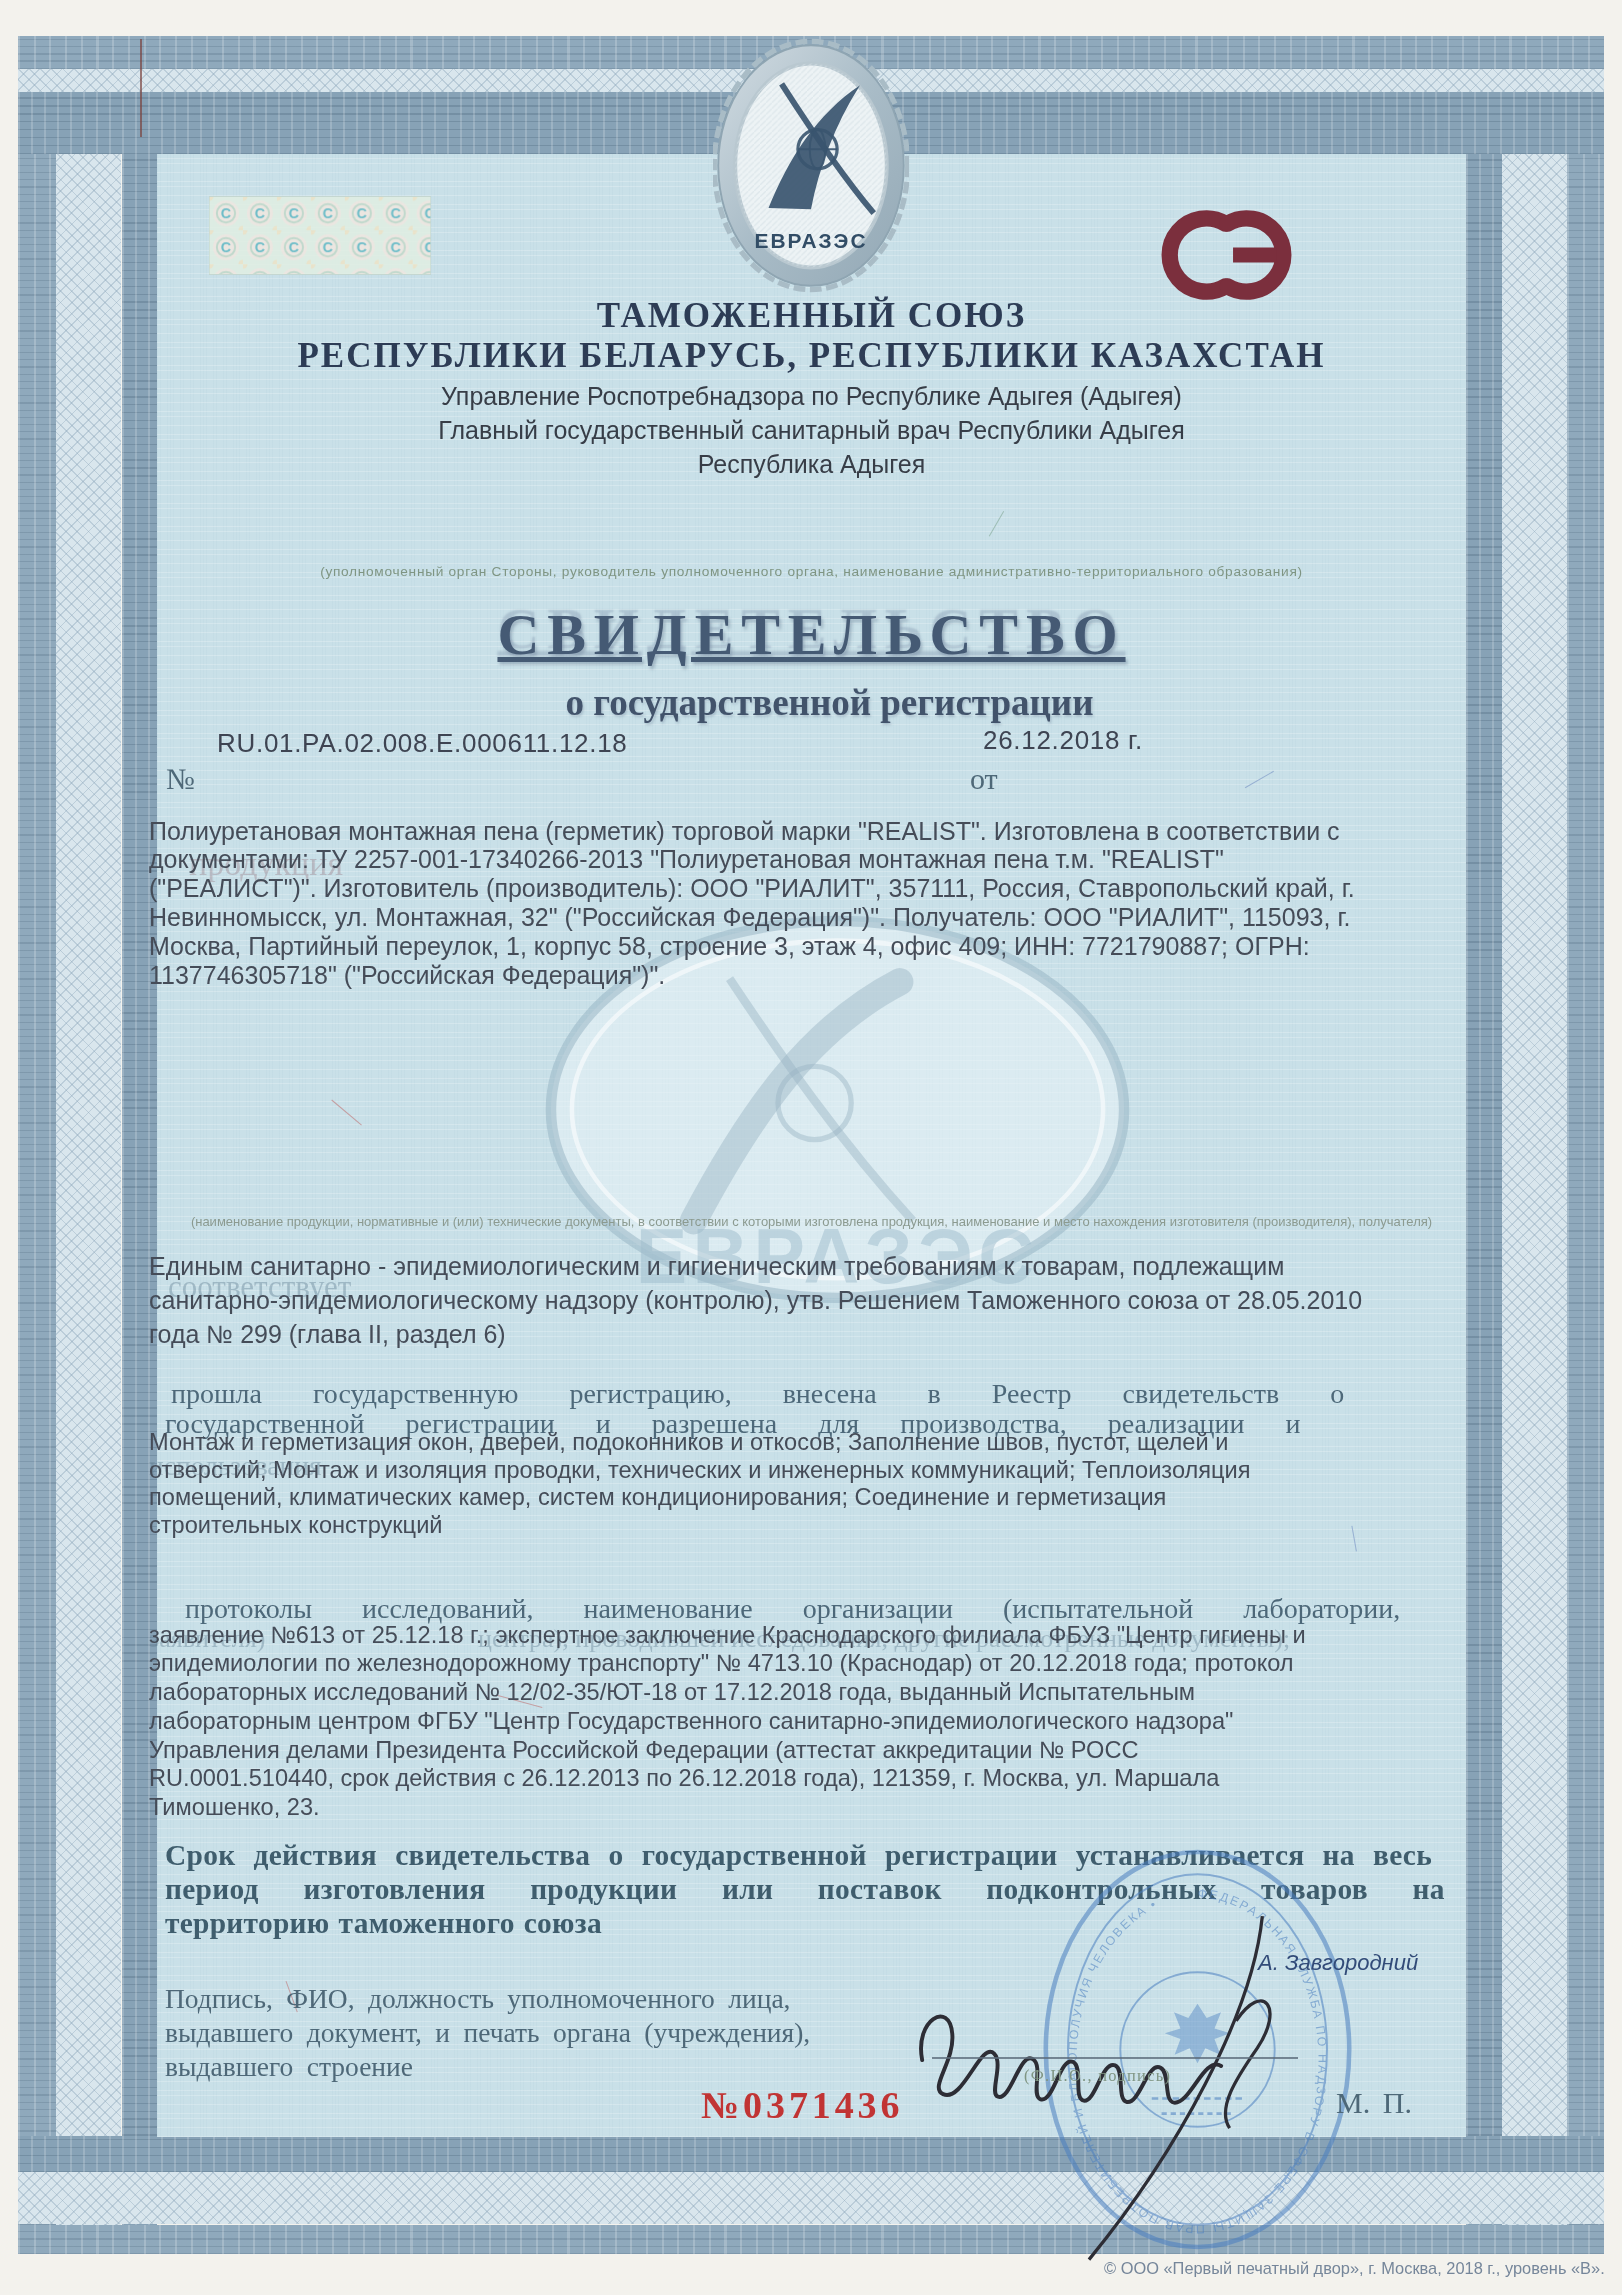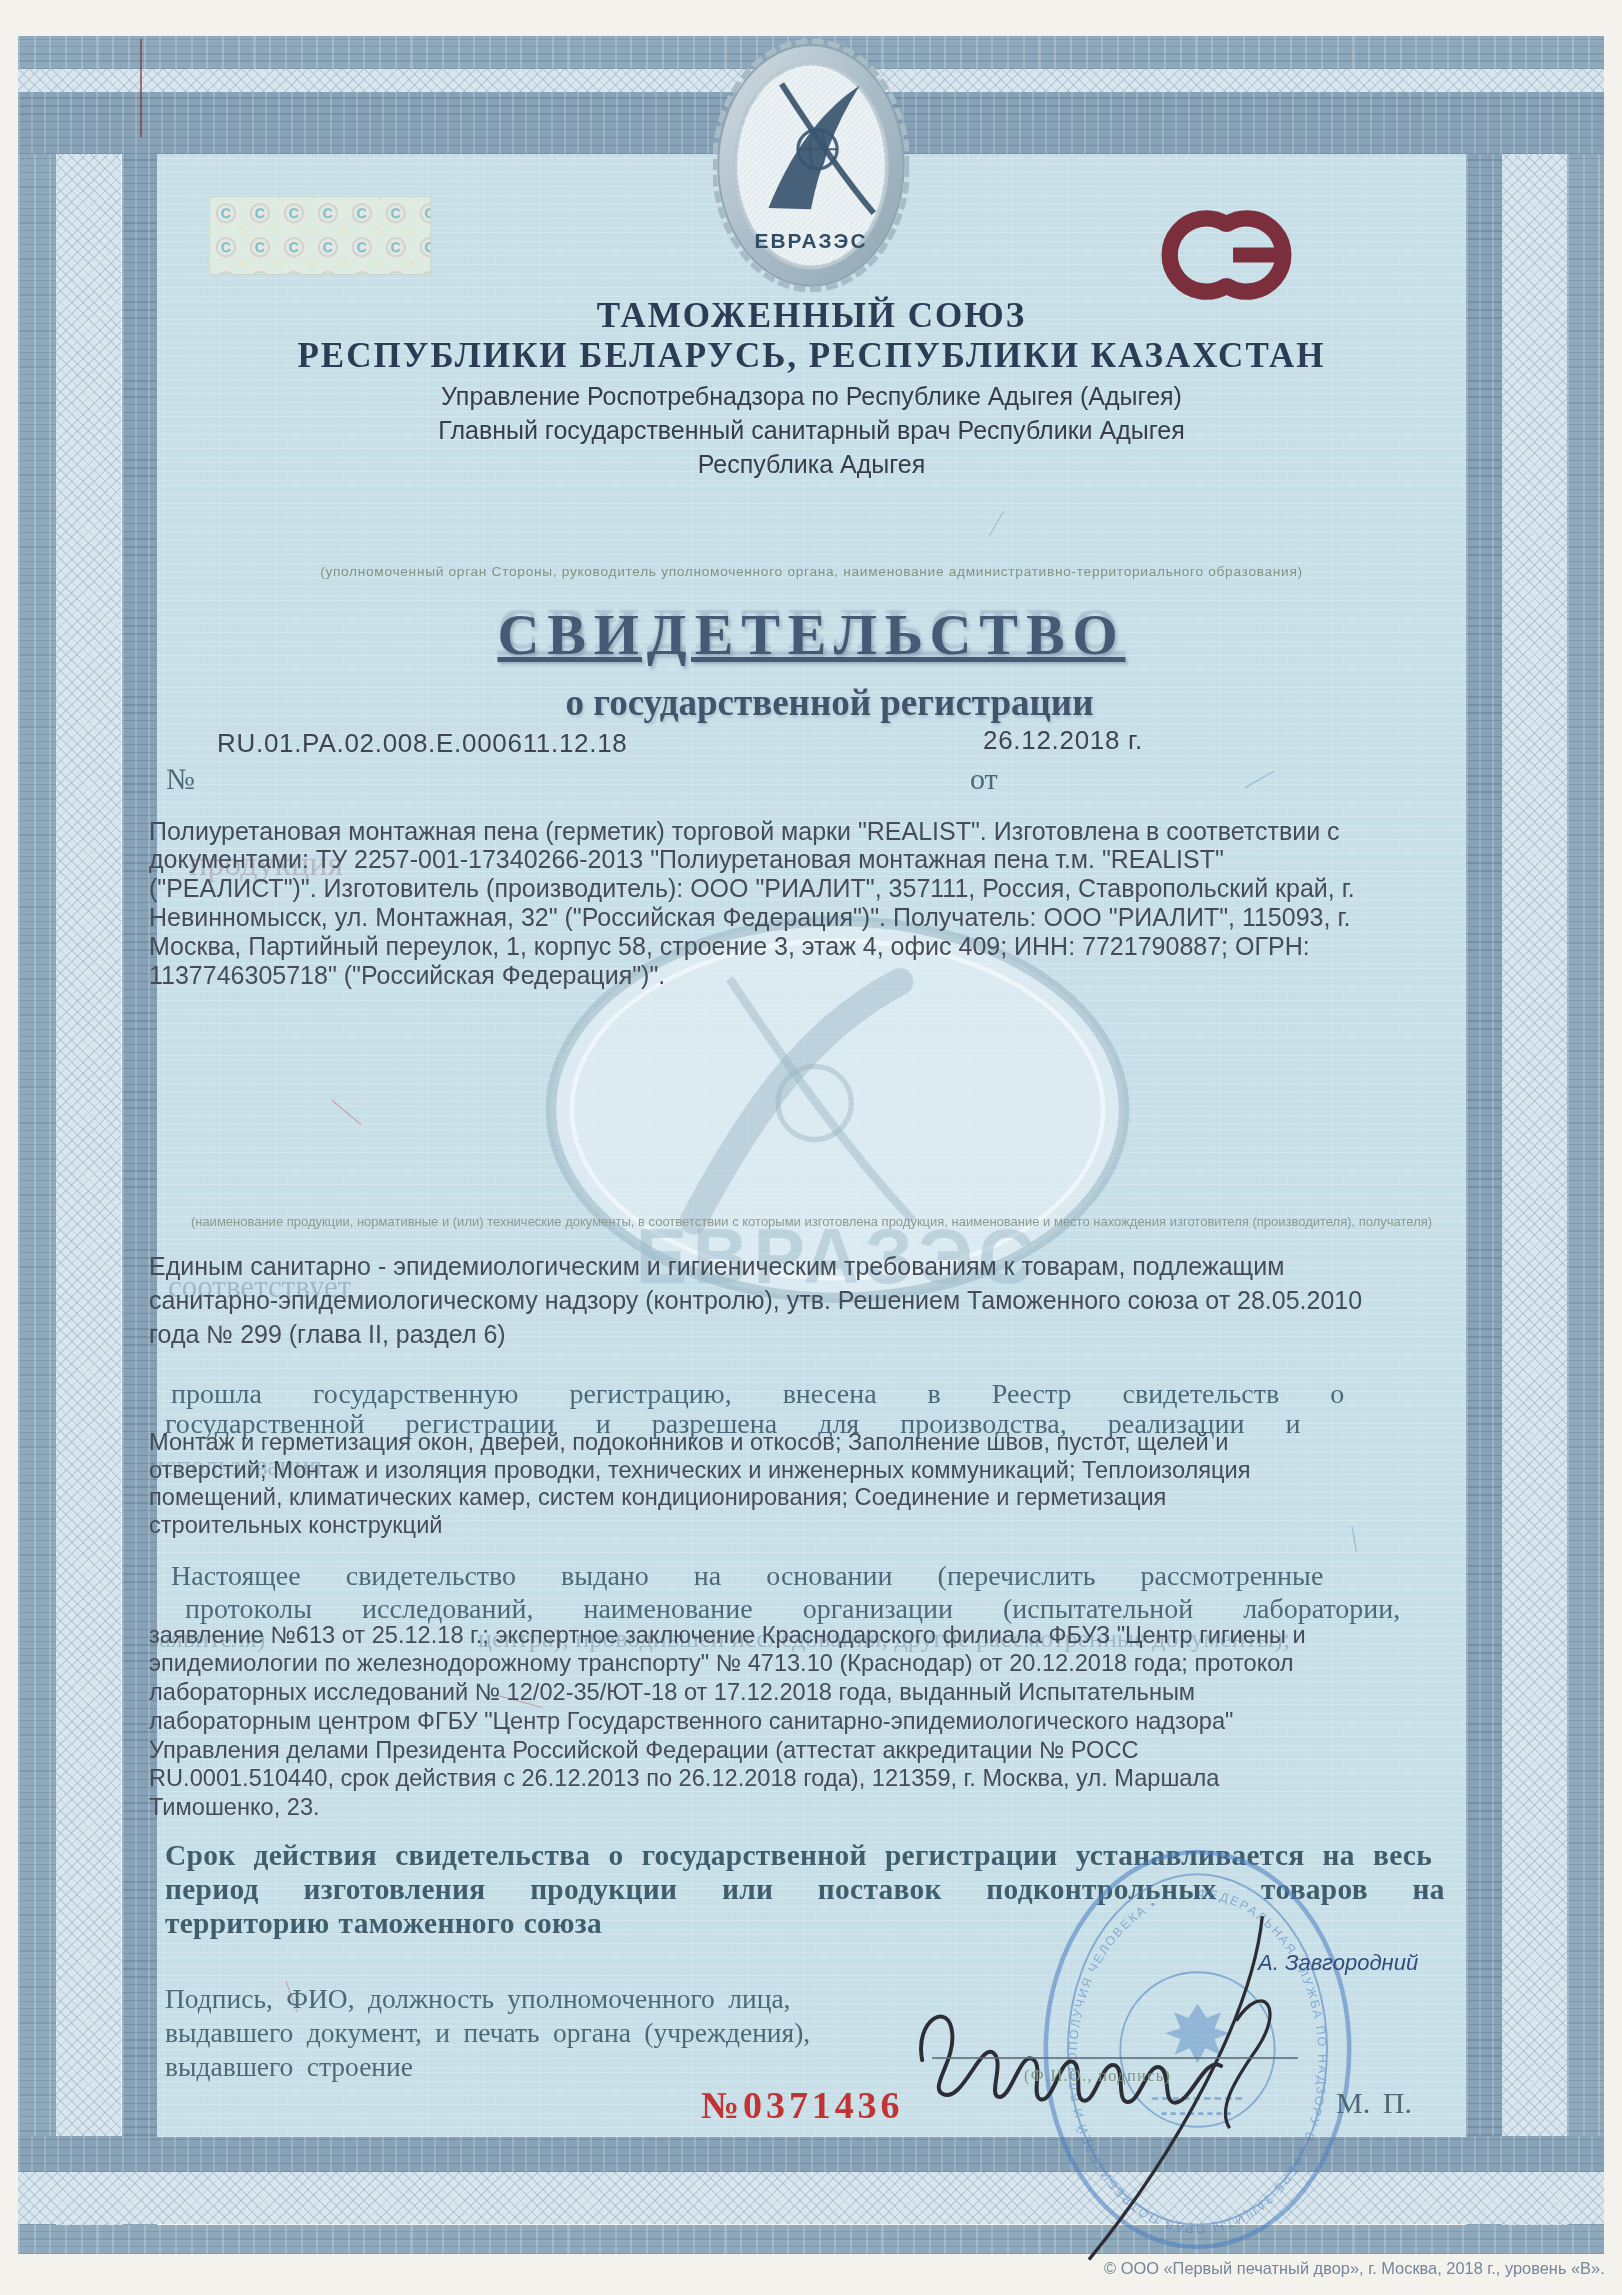--- a/index.html
+++ b/index.html
@@ -161,21 +161,20 @@
 
   <div class="txt serif formtxt" style="left:171px;top:1378px;word-spacing:44px;">прошла государственную регистрацию, внесена в Реестр свидетельств о</div>
   <div class="txt serif formtxt" style="left:165px;top:1408px;word-spacing:34px;">государственной регистрации и разрешена для производства, реализации и</div>
   <div class="txt serif ghost" style="left:149px;top:1450px;font-size:27.5px;">использования</div>
 
   <div class="txt sans typed-sm" style="left:149px;top:1429px;">Монтаж и герметизация окон, дверей, подоконников и откосов; Заполнение швов, пустот, щелей и</div>
   <div class="txt sans typed-sm" style="left:149px;top:1457px;">отверстий; Монтаж и изоляция проводки, технических и инженерных коммуникаций; Теплоизоляция</div>
   <div class="txt sans typed-sm" style="left:149px;top:1484px;">помещений, климатических камер, систем кондиционирования; Соединение и герметизация</div>
   <div class="txt sans typed-sm" style="left:149px;top:1512px;">строительных конструкций</div>
 
-  <div class="txt serif formtxt" style="left:171px;top:1560px;word-spacing:38px;">Настоящее свидетельство выдано на основании (перечислить рассмотренные</div>
   <div class="txt serif formtxt" style="left:185px;top:1593px;word-spacing:43px;">протоколы исследований, наименование организации (испытательной лаборатории,</div>
   <div class="txt serif ghost" style="left:149px;top:1624px;font-size:26px;">заявителя)</div>
   <div class="txt serif ghost" style="left:478px;top:1624px;font-size:26px;">центра), проводившей исследования, другие рассмотренные документы);</div>
 
   <div class="txt sans typed-sm" style="left:149px;top:1622px;">заявление №613 от 25.12.18 г.; экспертное заключение Краснодарского филиала ФБУЗ "Центр гигиены и</div>
   <div class="txt sans typed-sm" style="left:149px;top:1650px;">эпидемиологии по железнодорожному транспорту" № 4713.10 (Краснодар) от 20.12.2018 года; протокол</div>
   <div class="txt sans typed-sm" style="left:149px;top:1679px;">лабораторных исследований № 12/02-35/ЮТ-18 от 17.12.2018 года, выданный Испытательным</div>
   <div class="txt sans typed-sm" style="left:149px;top:1708px;">лабораторным центром ФГБУ "Центр Государственного санитарно-эпидемиологического надзора"</div>
   <div class="txt sans typed-sm" style="left:149px;top:1737px;">Управления делами Президента Российской Федерации (аттестат аккредитации № РОСС</div>
   <div class="txt sans typed-sm" style="left:149px;top:1765px;">RU.0001.510440, срок действия с 26.12.2013 по 26.12.2018 года), 121359, г. Москва, ул. Маршала</div>

